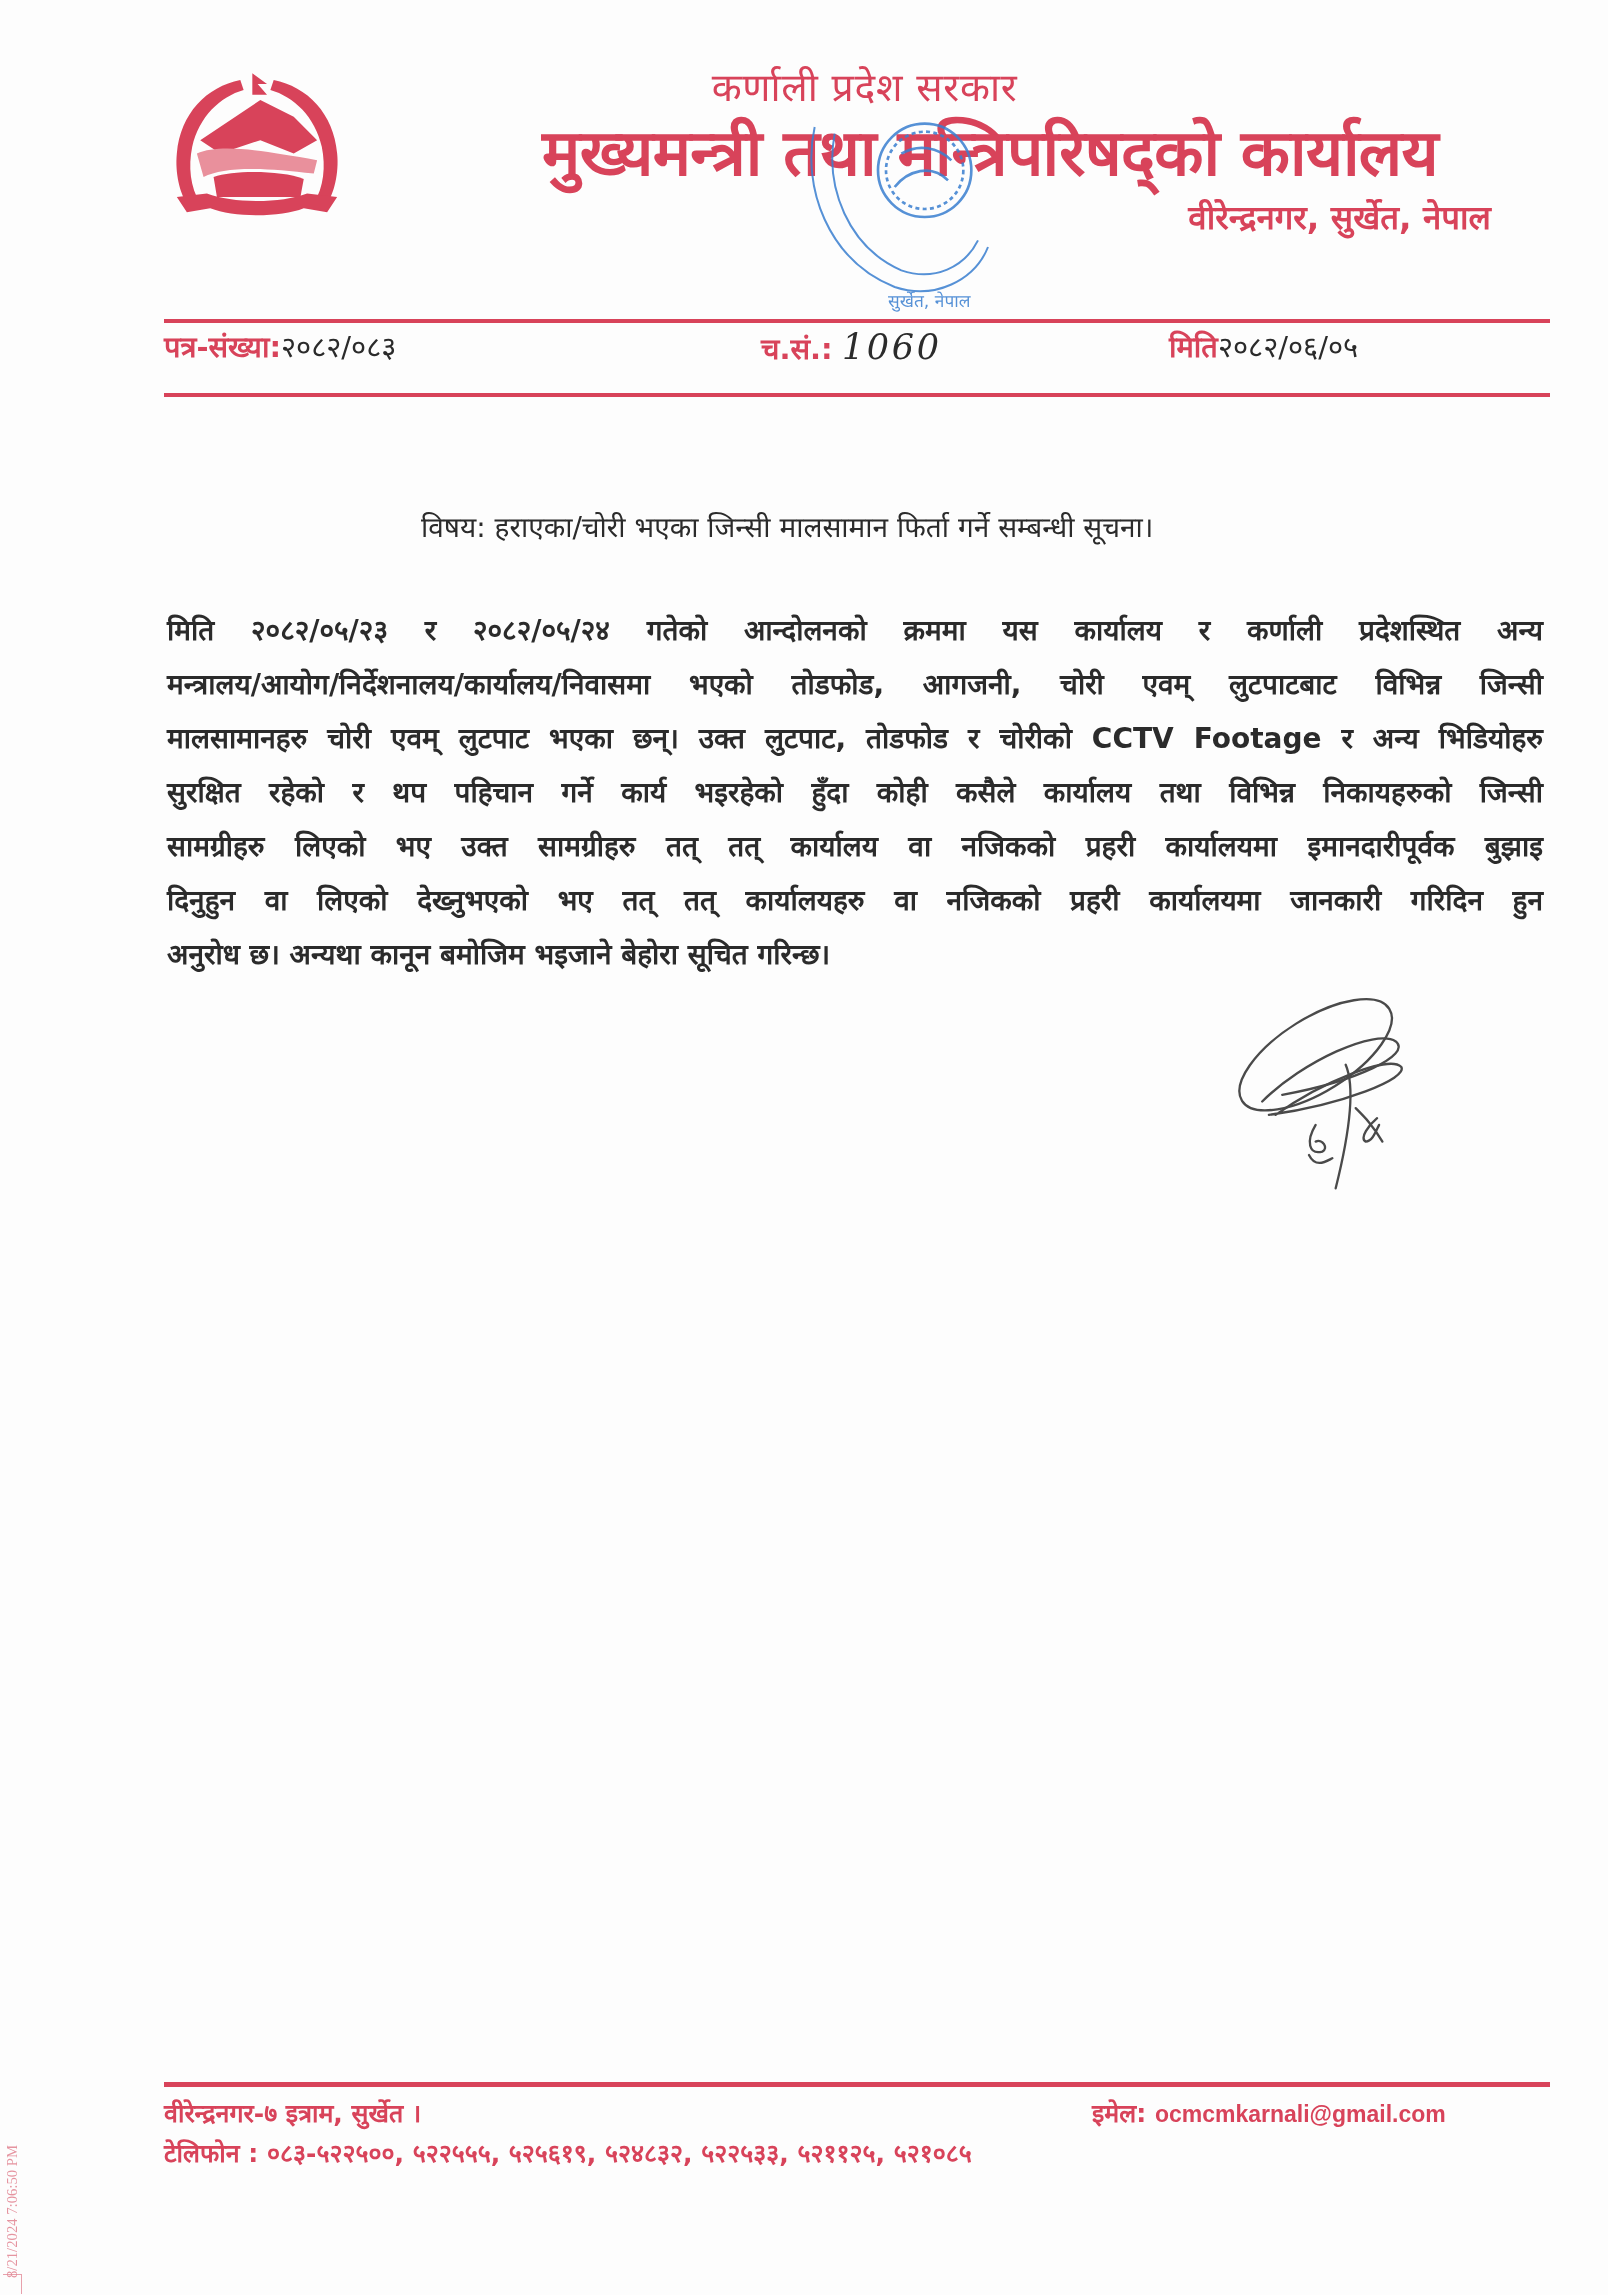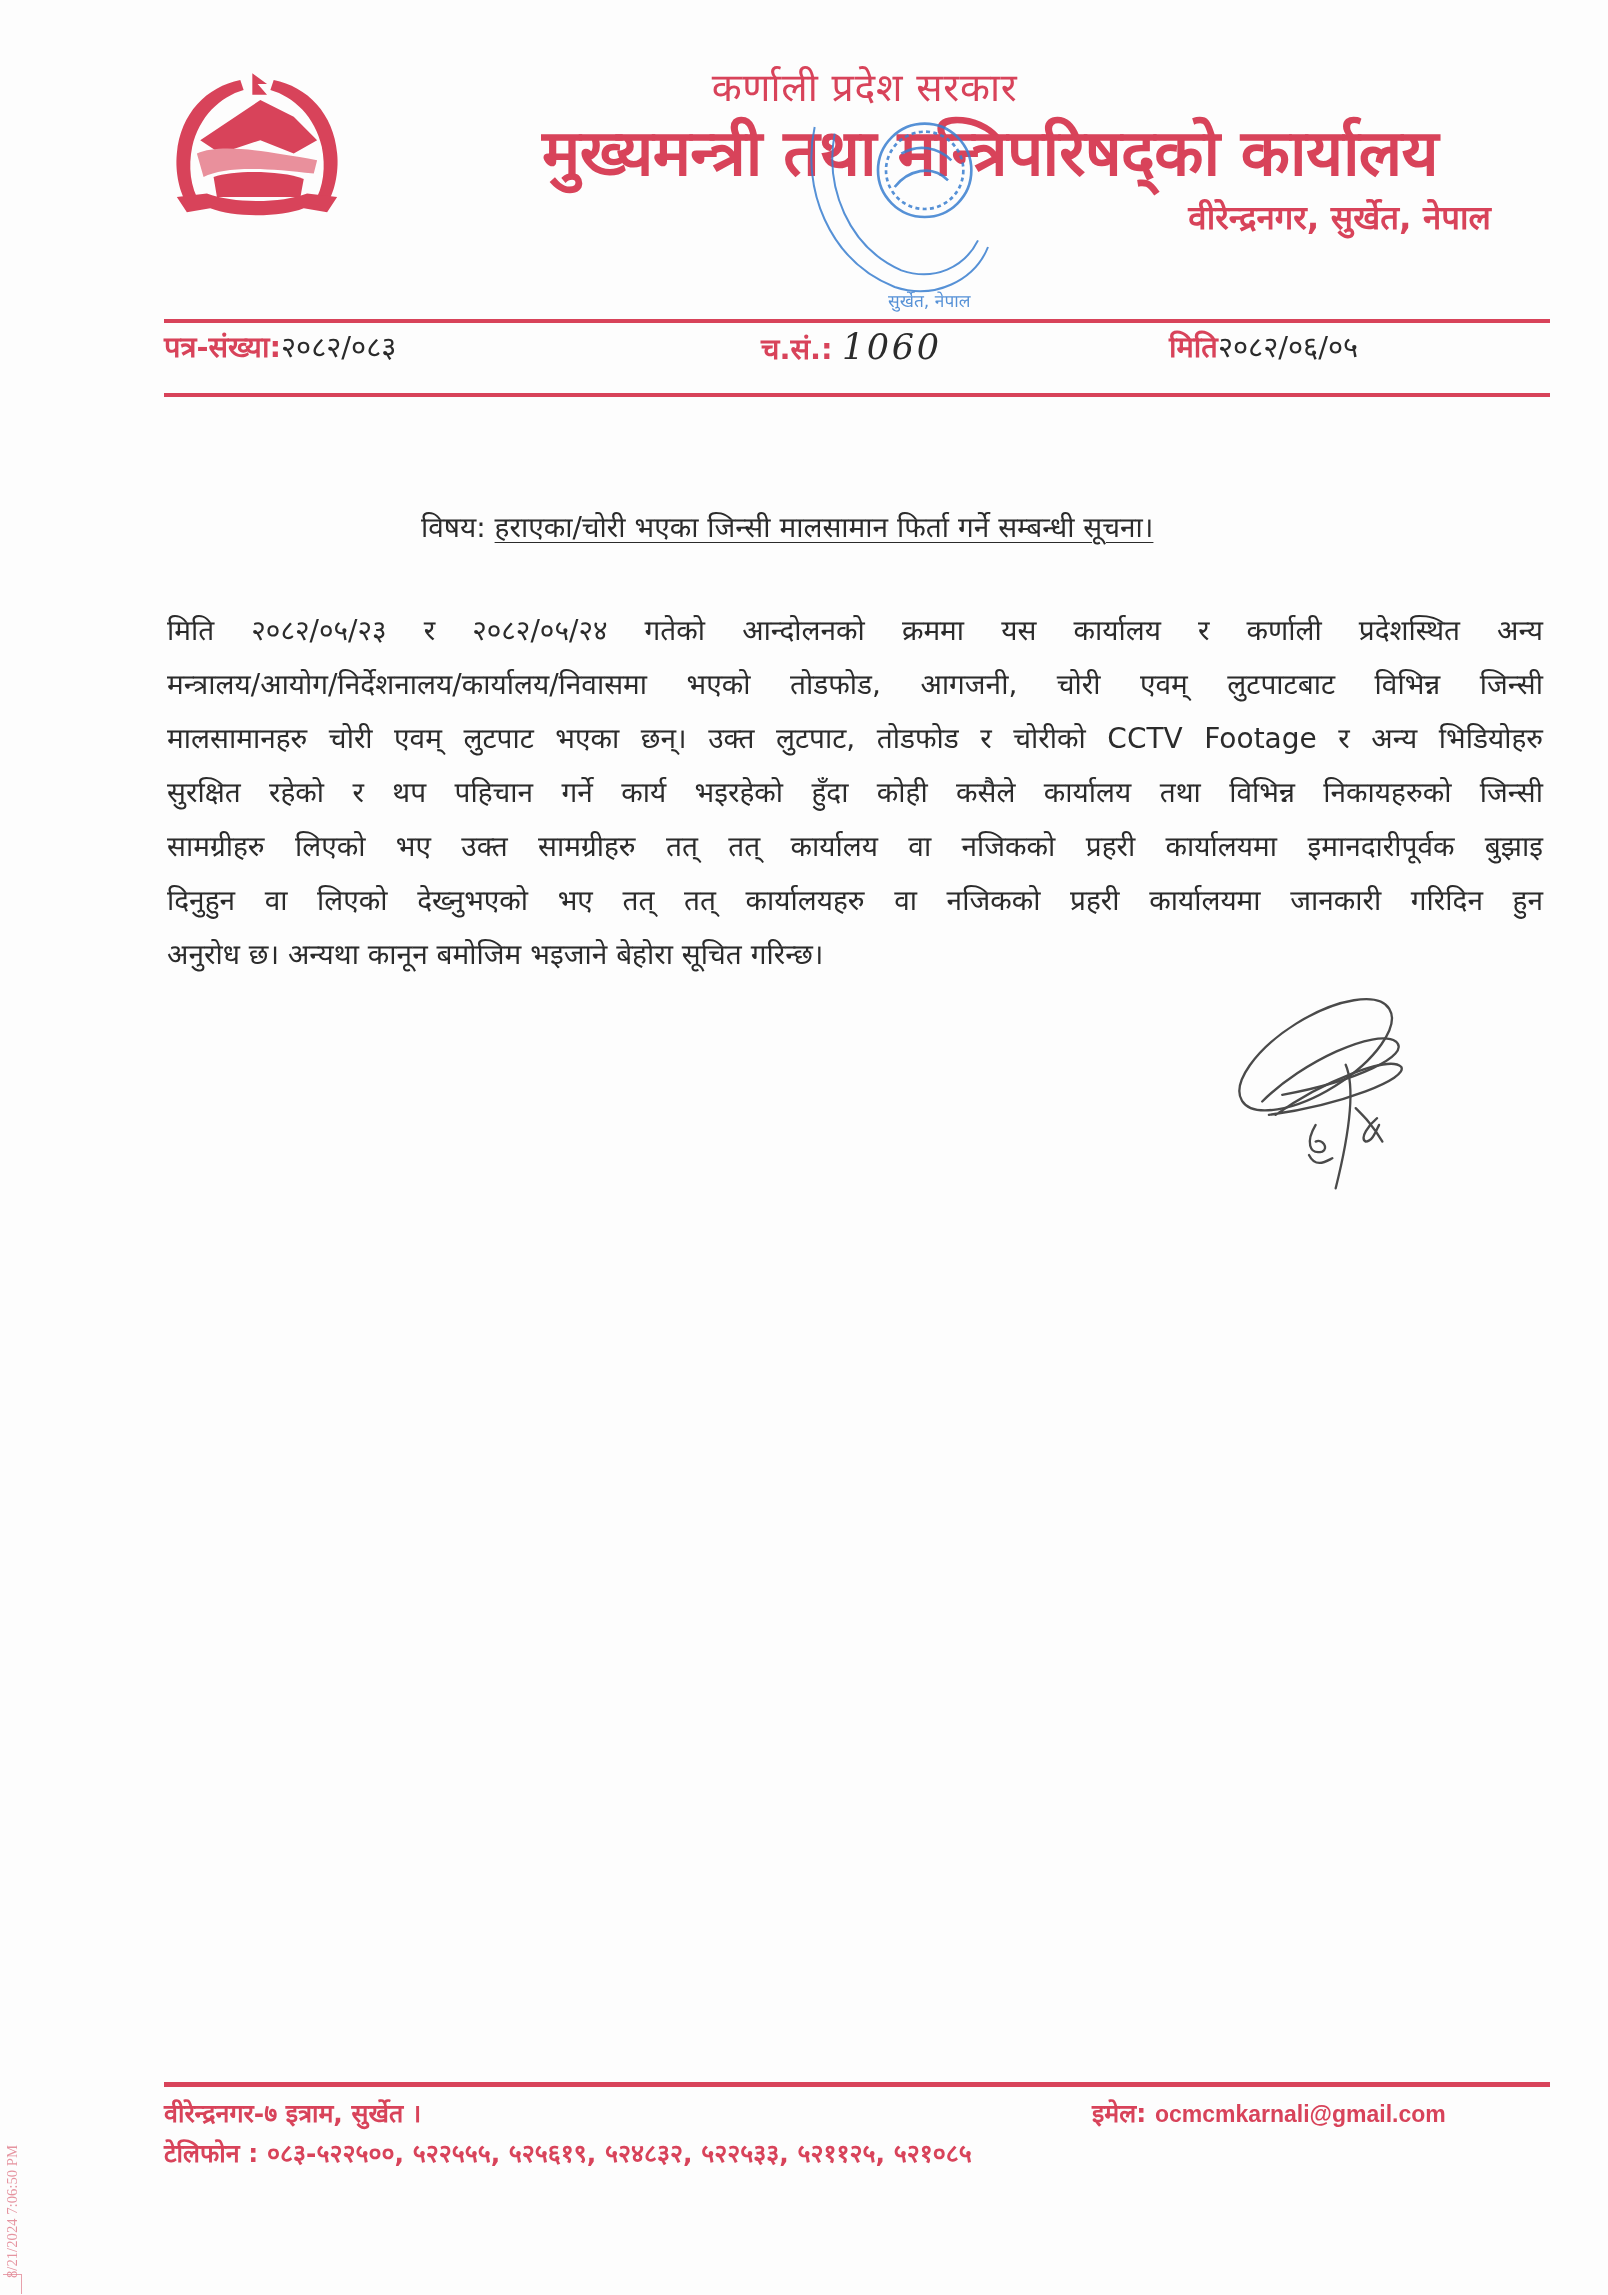--- a/index.html
+++ b/index.html
@@ -26,25 +26,25 @@
 
   .refrow { position: absolute; top: 324px; height: 47px; font-size: 29px; line-height: 47px; }
   .ref-label { color: #d8435a; font-weight: bold; }
   .ref-val { color: #2b2b2b; }
   .ref-left { left: 164px; }
   .ref-mid { left: 761px; }
   .ref-right { left: 1169px; }
   .ref-mid .ref-val { font-family: "DejaVu Serif", serif; font-style: italic; font-size: 35px; letter-spacing: 2.7px; }
 
   .subject { position: absolute; left: 421px; top: 504px; font-size: 28px; line-height: 47px; color: #2b2b2b; }
-  .subject-text { text-decoration: underline; text-underline-offset: 5.3px; text-decoration-thickness: 1.3px; text-align: center; }
+  .subject-text { text-underline-offset: 5.3px; text-decoration-thickness: 1.3px; text-align: center; }
 
   .body-text { position: absolute; left: 167px; top: 604px; width: 1376px;
                font-size: 28px; line-height: 54px; text-align: justify; color: #2b2b2b; }
-  .body-line { display: block; text-align: justify; text-align-last: justify; white-space: nowrap; }
+  .body-line { display: block; text-align: justify; text-align-last: justify; white-space: nowrap; font-weight: bold; }
   .body-line.last { text-align-last: left; }
 
   .signature { position: absolute; left: 1222px; top: 988px; width: 214px; height: 207px; }
 
   .foot { position: absolute; font-size: 25px; font-weight: bold; color: #d8435a; line-height: 39px; }
   .foot-addr { left: 164px; top: 2094px; }
   .foot-phone { left: 164px; top: 2134px; }
   .foot-email { left: 1092px; top: 2094px; }
   .foot-web { left: 1092px; top: 2134px; }
   .foot .latin { font-family: "Liberation Sans", sans-serif; font-weight: bold; font-size: 23px; }

